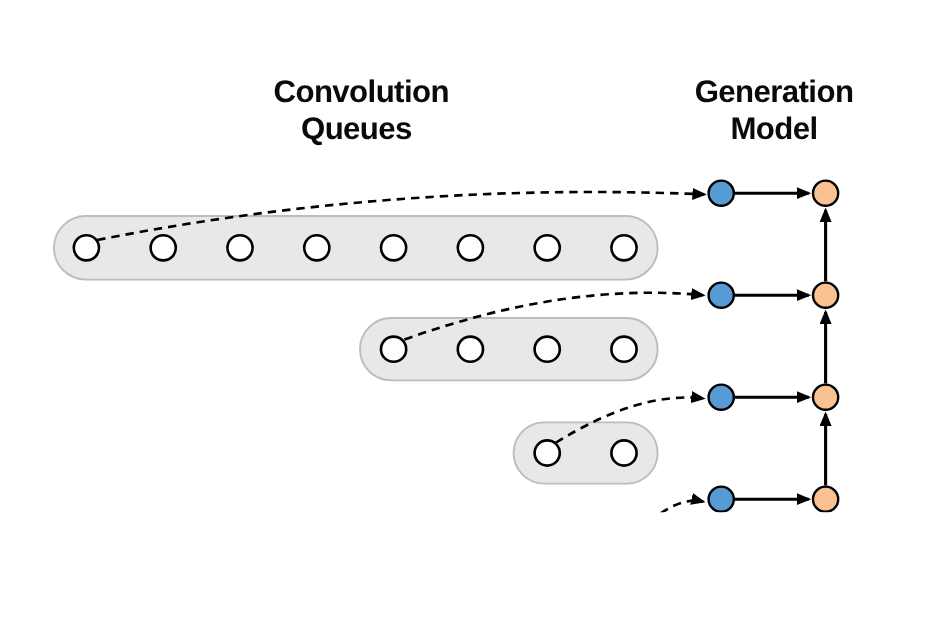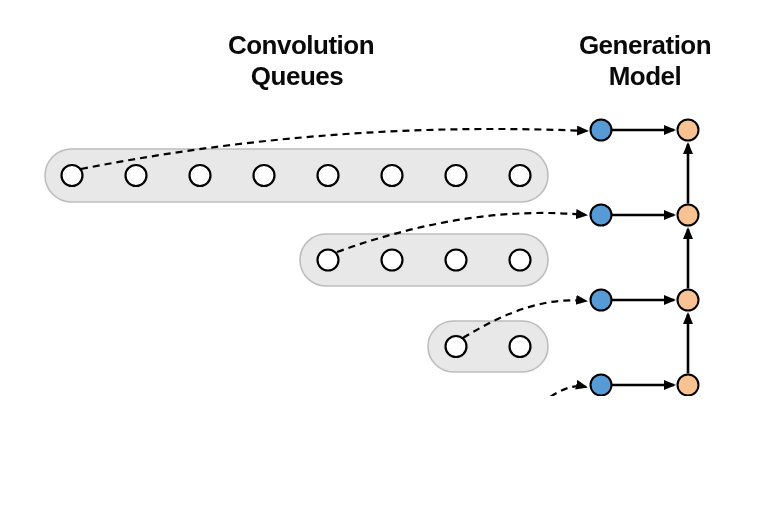--- a/index.html
+++ b/index.html
@@ -7,20 +7,21 @@
     padding: 0;
     background: #ffffff;
     font-family: "Liberation Sans", sans-serif;
   }
   .stage {
     position: relative;
     width: 781px;
     height: 396px;
     background: var(--background, #ffffff);
     overflow: hidden;
+    margin-top: 31px;
   }
   svg { display: block; }
   .title {
     font-family: "Liberation Sans", "DejaVu Sans", sans-serif;
     font-size: 26px;
     font-weight: 700;
     letter-spacing: -0.5px;
     fill: #0a0a0a;
   }
   .queue-pill {

